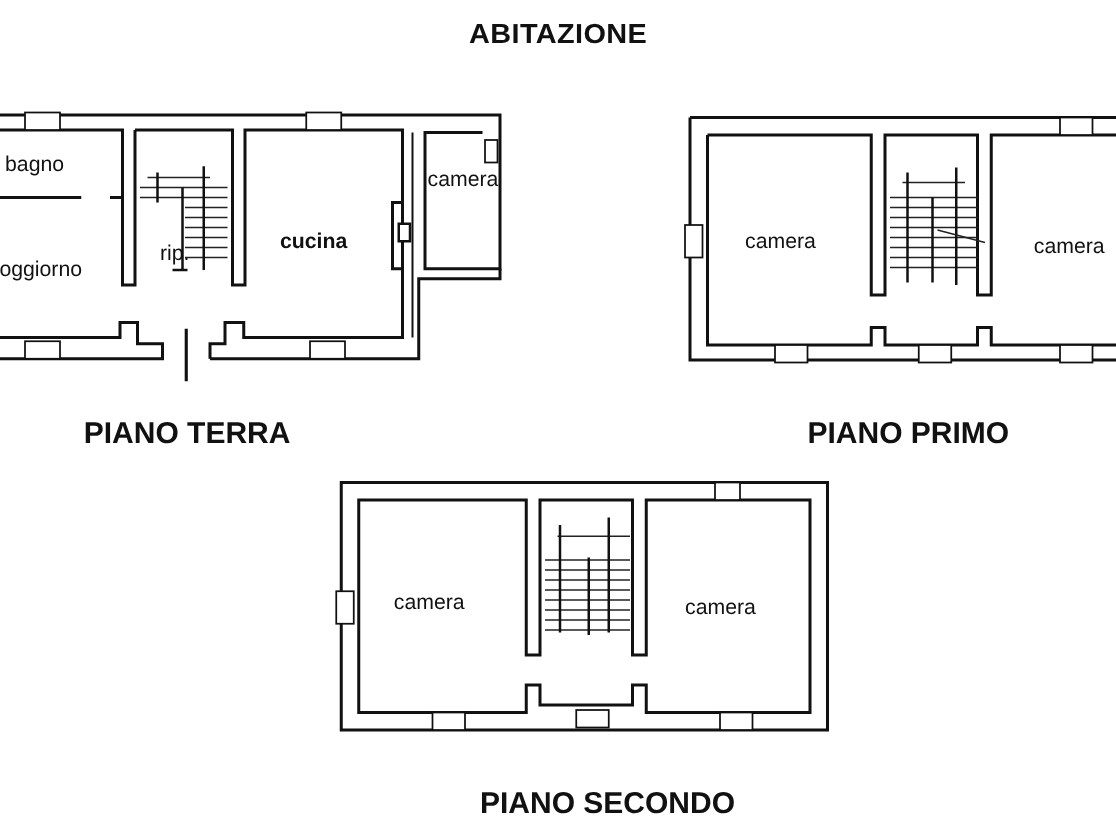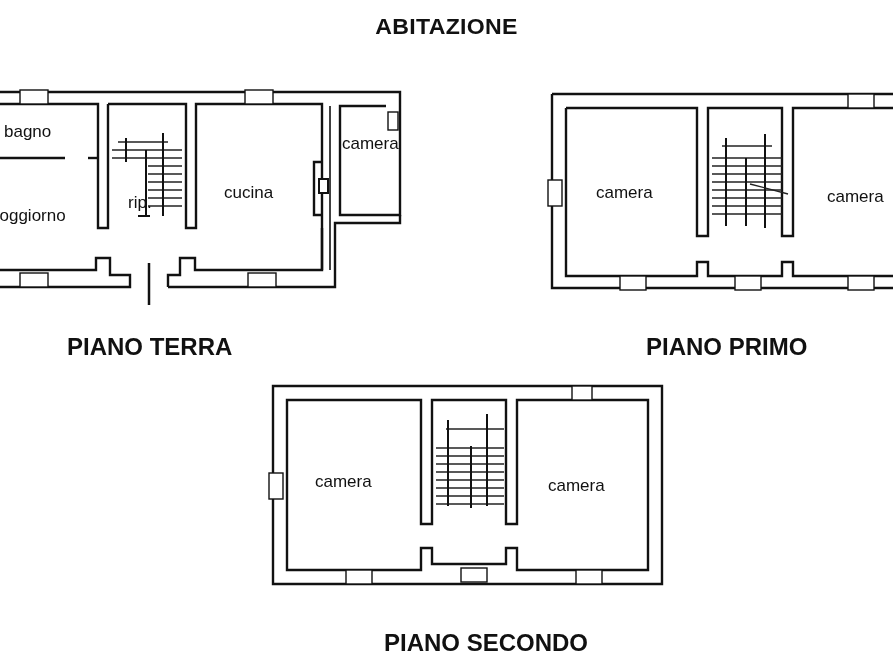--- a/index.html
+++ b/index.html
@@ -112,21 +112,21 @@
       <line class="stair-post" x1="448" y1="420" x2="448" y2="506"></line>
       <line class="stair-post" x1="471" y1="446" x2="471" y2="508"></line>
       <line class="stair-post" x1="487" y1="414" x2="487" y2="506"></line>
     </g>
   </g>
 </svg>
 
 <div class="room-label" style="left:4px;top:122px;">bagno</div>
 <div class="room-label" style="left:-9px;top:206px;">soggiorno</div>
 <div class="room-label" style="left:128px;top:183px;margin-top:10px;">rip.</div>
-<div class="room-label" style="left:224px;top:183px;">cucina</div>
+<div class="room-label" style="left:224px;top:183px;font-weight:bold;">cucina</div>
 <div class="room-label" style="left:342px;top:134px;">camera</div>
 
 <div class="room-label" style="left:596px;top:183px;">camera</div>
 <div class="room-label" style="left:827px;top:187px;">camera</div>
 
 <div class="room-label" style="left:315px;top:472px;">camera</div>
 <div class="room-label" style="left:548px;top:476px;">camera</div>
 
 <div class="floor-label" style="left:67px;top:333px;">PIANO TERRA</div>
 <div class="floor-label" style="left:646px;top:333px;">PIANO PRIMO</div>

